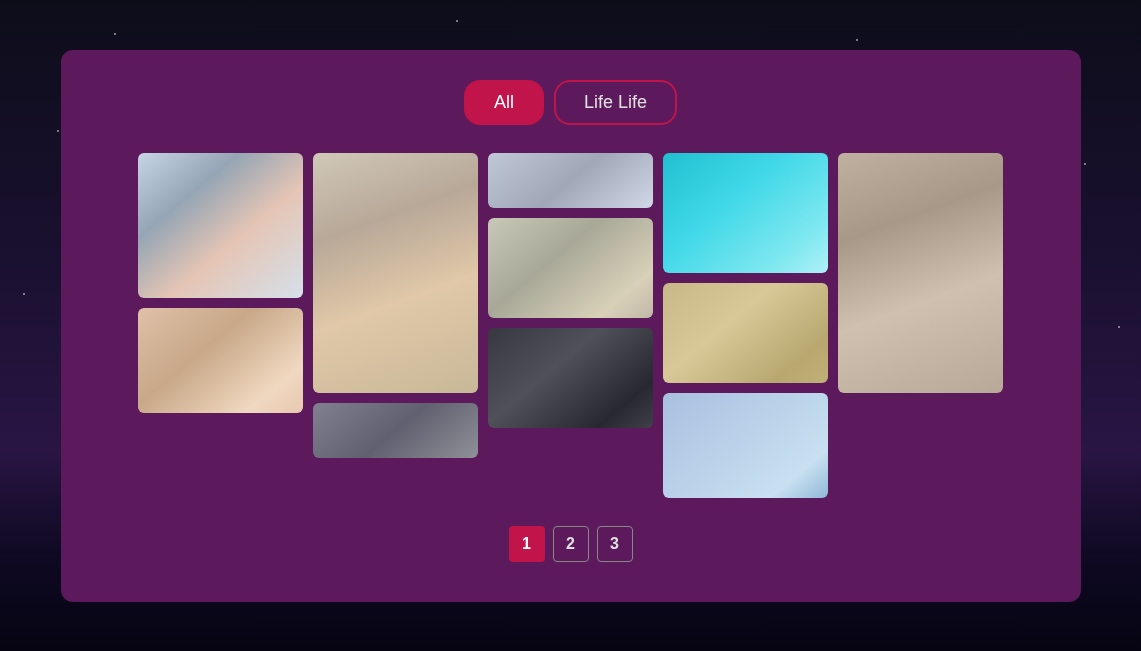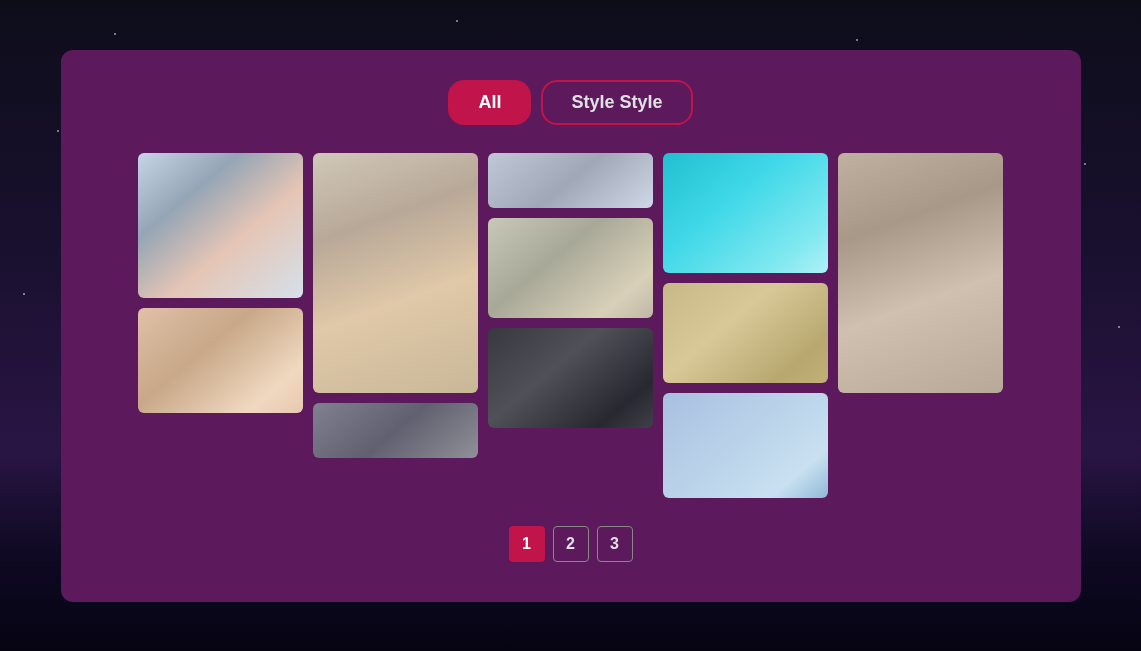--- a/index.html
+++ b/index.html
@@ -48,21 +48,21 @@
       gap: 10px;
       margin-bottom: 28px;
     }
 
     .filter-btn {
       padding: 10px 28px;
       border-radius: 16px;
       border: 2px solid #c0144a;
       cursor: pointer;
       font-size: 18px;
-      font-weight: 700;
+      font-weight: 400;
       transition: background 0.2s;
     }
 
     .filter-btn.active {
       background: #c0144a;
       color: #fff;
       border-color: #c0144a;
     }
 
     .filter-btn:not(.active) {
@@ -163,21 +163,21 @@
   <div class="star" style="top:45%;left:2%;"></div>
   <div class="star" style="top:70%;left:8%;"></div>
   <div class="star" style="top:80%;left:92%;"></div>
   <div class="star" style="top:50%;left:98%;"></div>
 </div>
 
 <div class="container">
 
   <div class="filter-bar">
     <button class="filter-btn active">All</button>
-    <button class="filter-btn">Style Style</button>
+    <button class="filter-btn">Life Life</button>
   </div>
 
   <div class="gallery">
 
     <div class="col">
       <div class="photo-placeholder" style="width:165px;height:145px;background:linear-gradient(140deg,#c5d5e5 0%,#95a5b5 30%,#e5c5b5 60%,#d5e0ea 100%);">
       </div>
       <div class="photo-placeholder" style="width:165px;height:105px;background:linear-gradient(140deg,#e0c0a8 0%,#c8a888 40%,#f0d8c0 80%,#e8c8b0 100%);">
       </div>
     </div>

